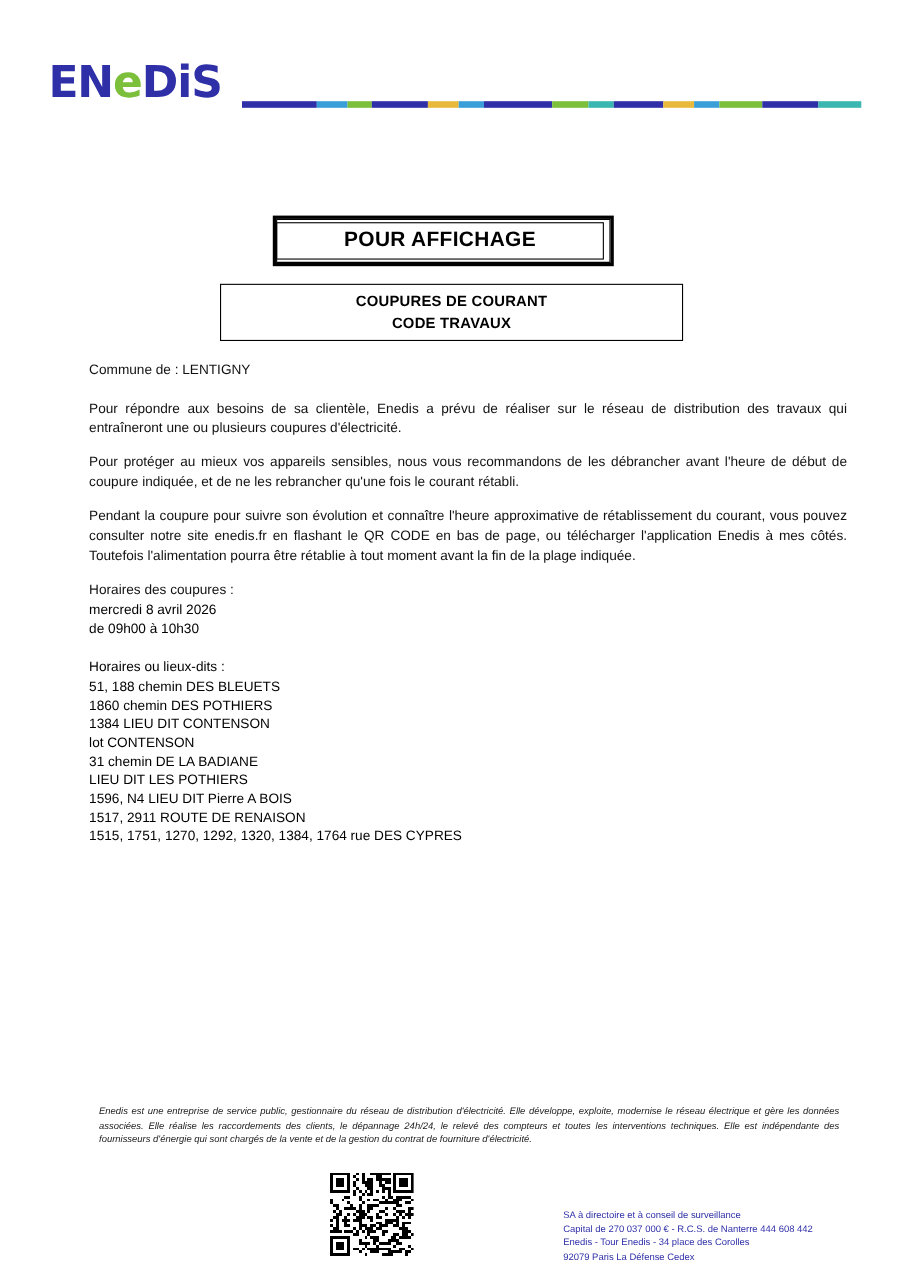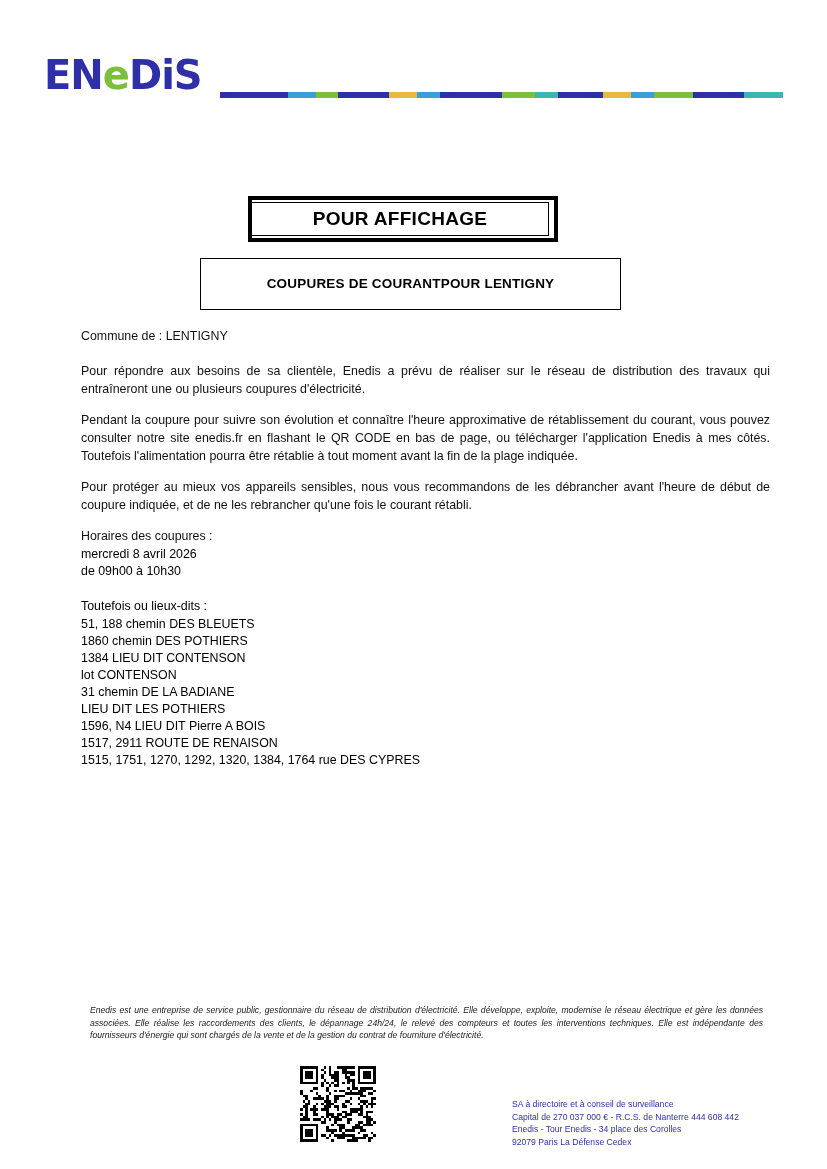--- a/index.html
+++ b/index.html
@@ -82,21 +82,21 @@
   }
 
   .subtitle-box {
     position: absolute;
     left: 200px;
     top: 258px;
     width: 419px;
     height: 50px;
     border: 1px solid #000;
     display: flex;
-    flex-direction: row;
+    flex-direction: column;
     align-items: center;
     justify-content: center;
     font-weight: bold;
     font-size: 13.5px;
     line-height: 20px;
     letter-spacing: .2px;
   }
 
   
   .body {
@@ -208,38 +208,38 @@
         <span style="background: rgb(58, 183, 176); flex: 0.07 0 auto;"></span>
       </div>
   </div>
 
   <div class="title-box">
     <div class="inner">POUR AFFICHAGE</div>
   </div>
 
   <div class="subtitle-box">
     <div>COUPURES DE COURANT</div>
-    <div>POUR LENTIGNY</div>
+    <div>CODE TRAVAUX</div>
   </div>
 
   <div class="body">
     <p class="commune">Commune de : LENTIGNY</p>
     <p>Pour répondre aux besoins de sa clientèle, Enedis a prévu de réaliser sur le réseau de distribution des travaux qui entraîneront une ou plusieurs coupures d'électricité.</p>
+    <p>Pour protéger au mieux vos appareils sensibles, nous vous recommandons de les débrancher avant l'heure de début de coupure indiquée, et de ne les rebrancher qu'une fois le courant rétabli.</p>
     <p>Pendant la coupure pour suivre son évolution et connaître l'heure approximative de rétablissement du courant, vous pouvez consulter notre site enedis.fr en flashant le QR CODE en bas de page, ou télécharger l'application Enedis à mes côtés. Toutefois l'alimentation pourra être rétablie à tout moment avant la fin de la plage indiquée.</p>
-    <p>Pour protéger au mieux vos appareils sensibles, nous vous recommandons de les débrancher avant l'heure de début de coupure indiquée, et de ne les rebrancher qu'une fois le courant rétabli.</p>
     <p class="horaires-label">Horaires des coupures :</p>
   </div>
 
   <div class="schedule">
     <div>mercredi 8 avril 2026</div>
     <div>de 09h00 à 10h30</div>
   </div>
 
   <div class="quartiers">
-    <div class="head">Toutefois ou lieux-dits :</div>
+    <div class="head">Horaires ou lieux-dits :</div>
     <div id="street-list">
         <div class="street">51, 188 chemin DES BLEUETS</div>
         <div class="street">1860 chemin DES POTHIERS</div>
         <div class="street">1384 LIEU DIT CONTENSON</div>
         <div class="street">lot CONTENSON</div>
         <div class="street">31 chemin DE LA BADIANE</div>
         <div class="street">LIEU DIT LES POTHIERS</div>
         <div class="street">1596, N4 LIEU DIT Pierre A BOIS</div>
         <div class="street">1517, 2911 ROUTE DE RENAISON</div>
         <div class="street">1515, 1751, 1270, 1292, 1320, 1384, 1764 rue DES CYPRES</div>

